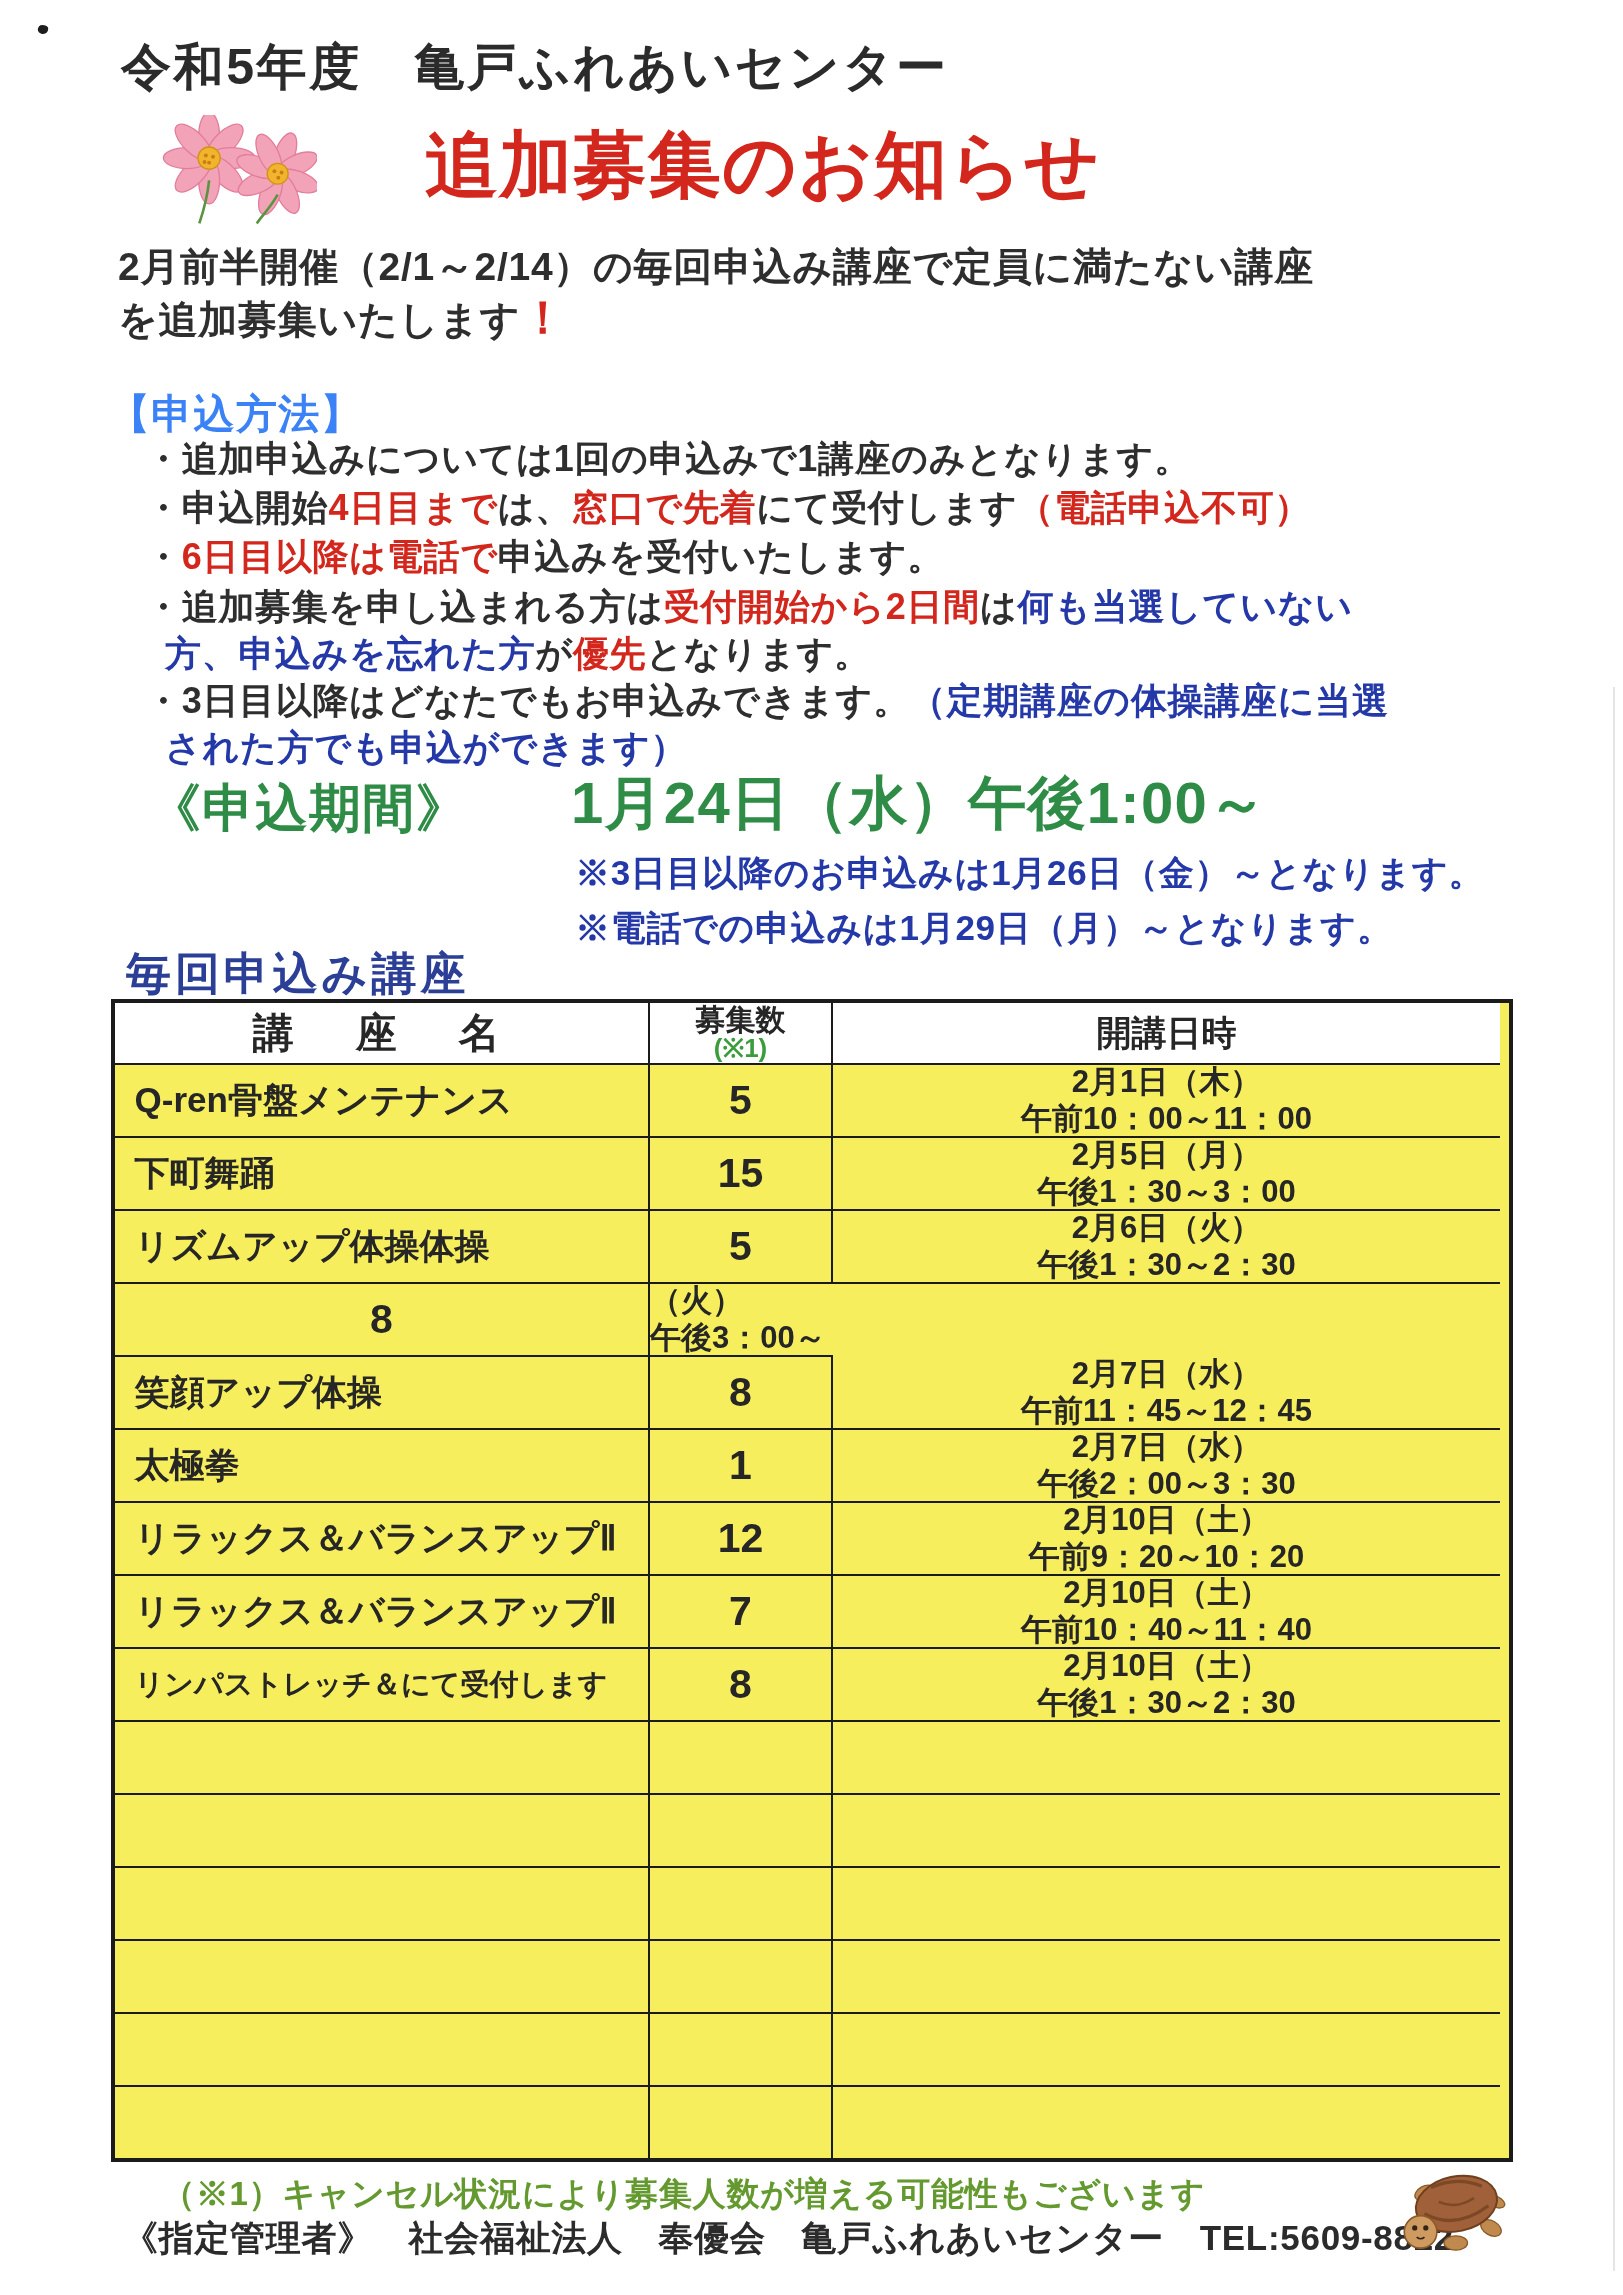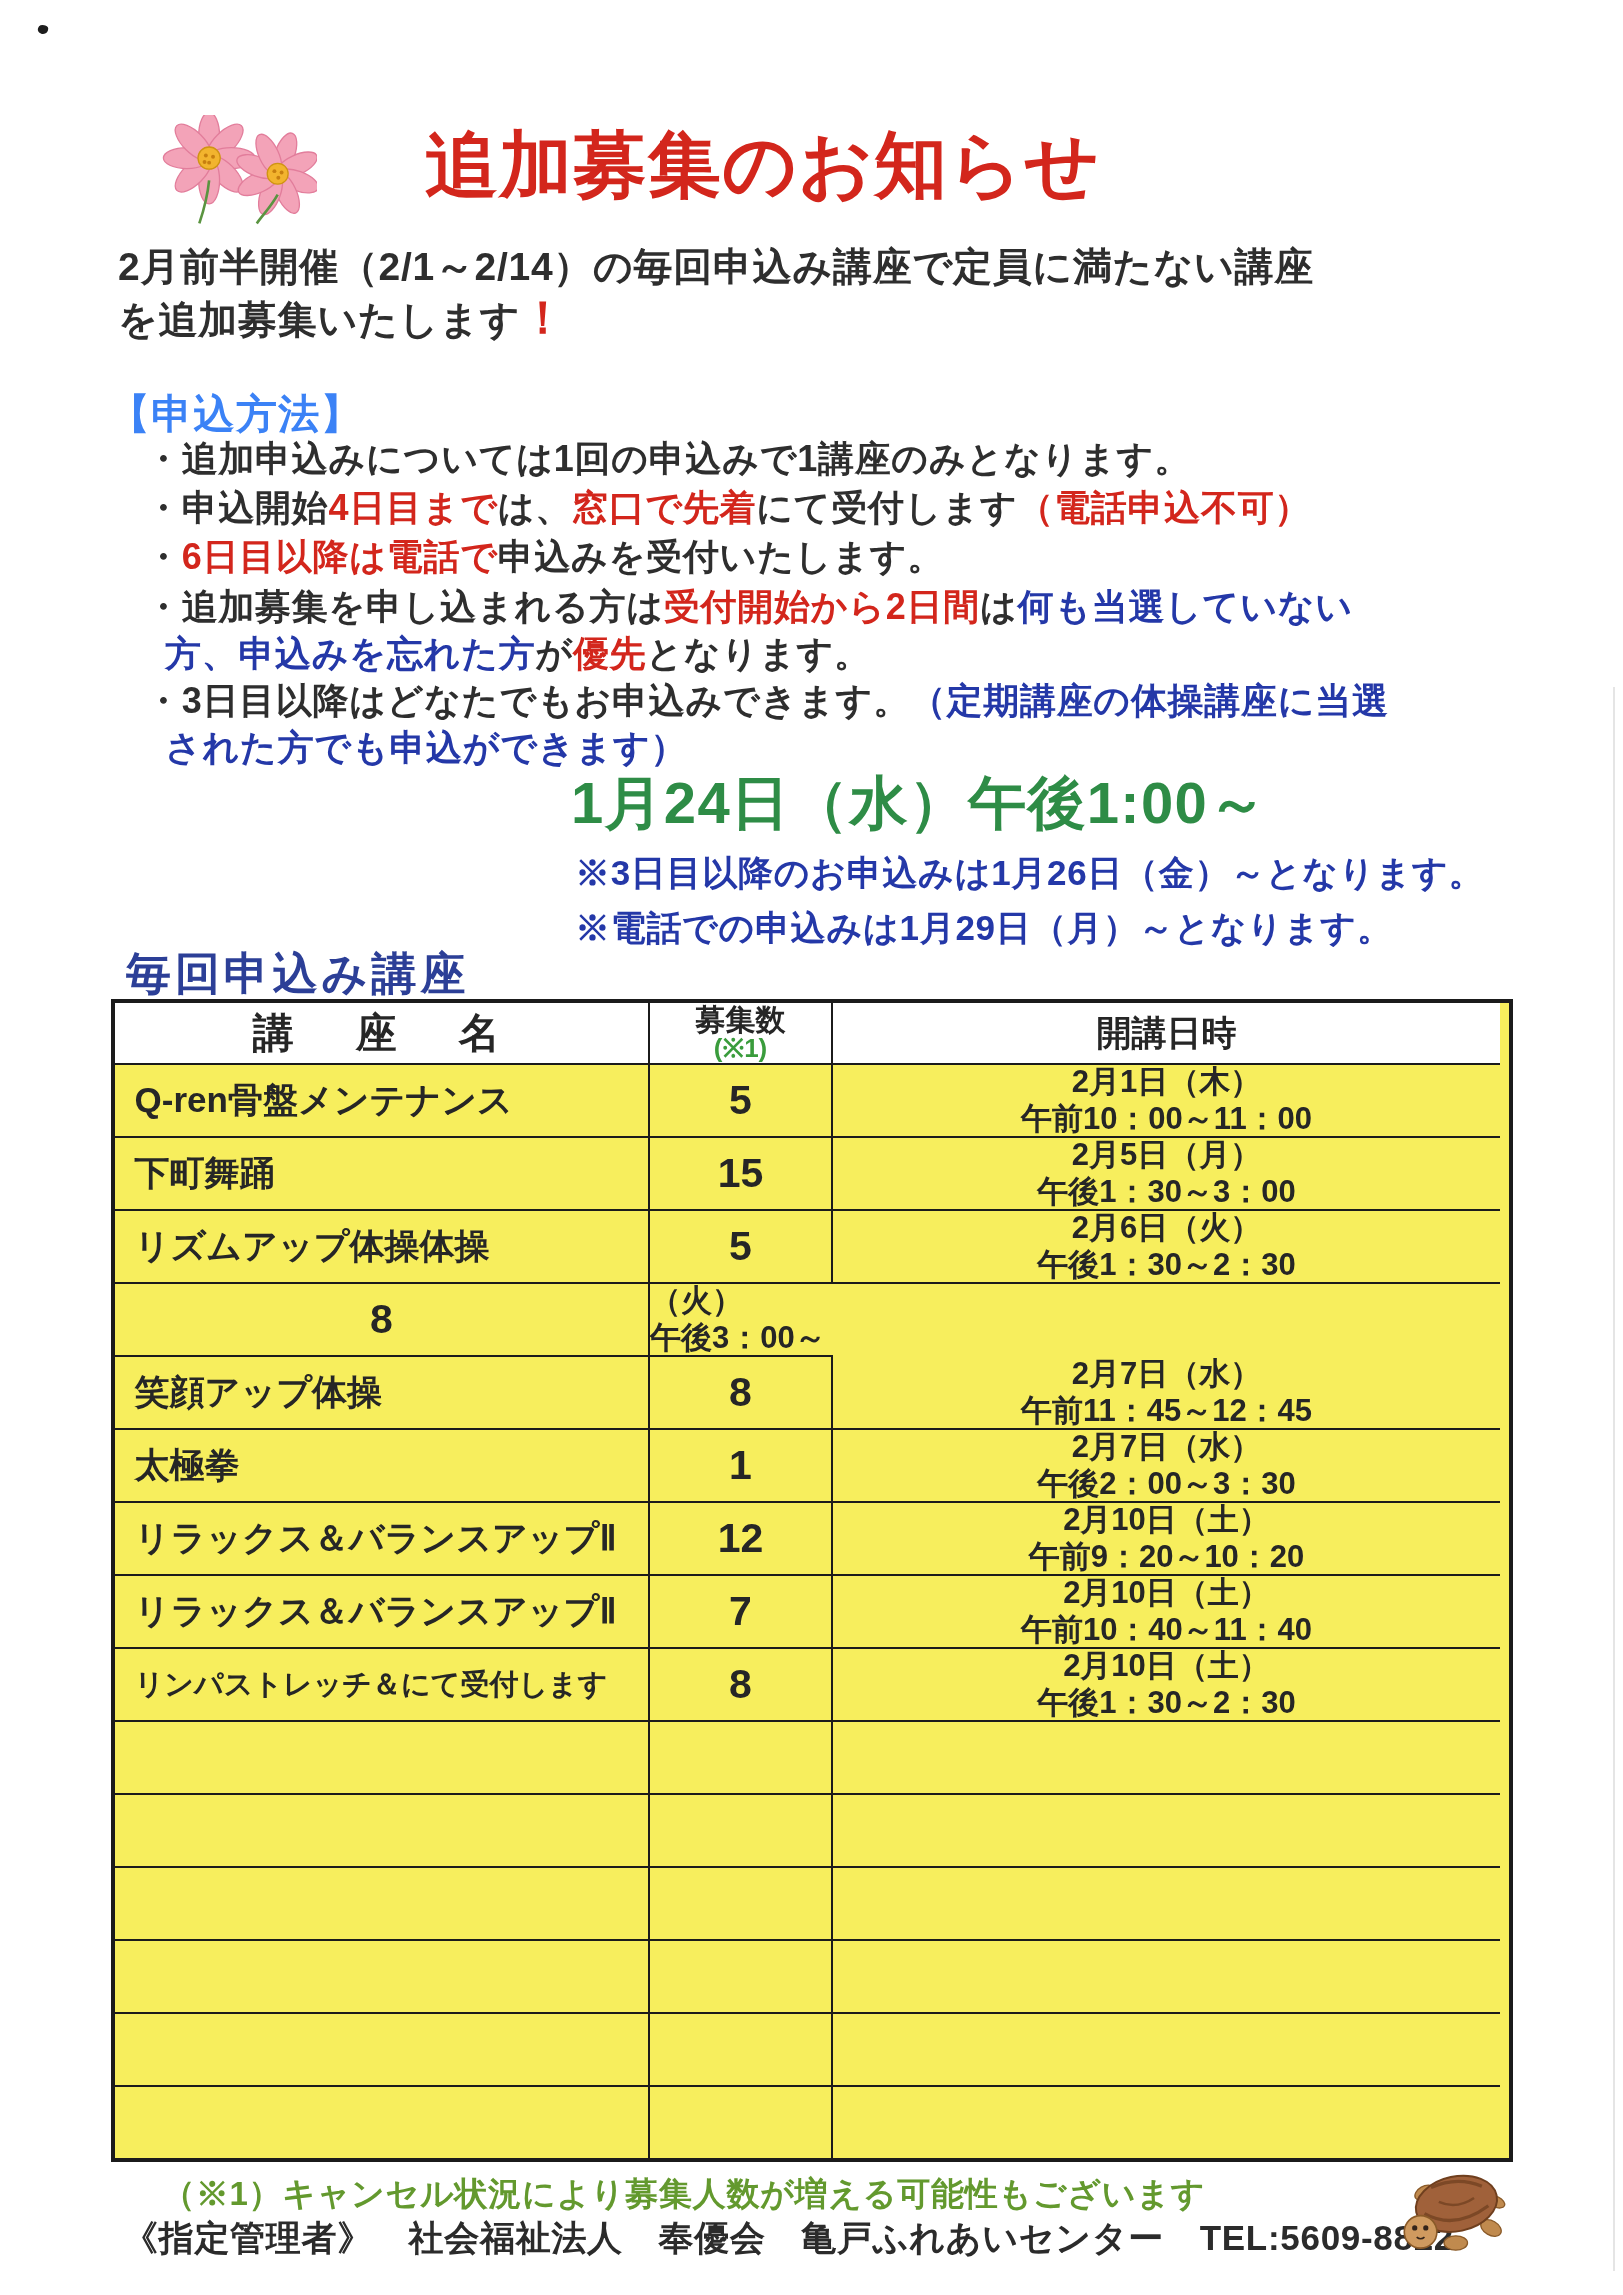--- a/index.html
+++ b/index.html
@@ -56,20 +56,21 @@
   .scan-edge{right:7.9px;top:687px;height:1584px;width:2px;background:#cfcfcf;opacity:.55;}
 </style>
 </head>
 <body>
 
 <div class="page">
 
   <div class="abs ink-speck"></div>
   <div class="abs scan-edge"></div>
 
+  <div class="abs page-title">令和5年度　亀戸ふれあいセンター</div>
 
   <svg class="abs flowers" width="157" height="111" viewBox="0 0 240 170">
     <g transform="translate(75,66)">
       <g fill="#f3a3b8" stroke="#e27d9b" stroke-width="2">
         <ellipse rx="16" ry="36" transform="rotate(0) translate(0,-34)"></ellipse>
         <ellipse rx="16" ry="36" transform="rotate(45) translate(0,-34)"></ellipse>
         <ellipse rx="16" ry="36" transform="rotate(90) translate(0,-34)"></ellipse>
         <ellipse rx="16" ry="36" transform="rotate(135) translate(0,-34)"></ellipse>
         <ellipse rx="16" ry="36" transform="rotate(180) translate(0,-34)"></ellipse>
         <ellipse rx="16" ry="36" transform="rotate(225) translate(0,-34)"></ellipse>
@@ -126,20 +127,21 @@
   <div class="abs bullet indent" style="top:630px">
     <span class="blue">方、申込みを忘れた方</span><span class="blk">が</span><span class="red">優先</span><span class="blk">となります。</span>
   </div>
   <div class="abs bullet" style="top:677px">
     <span class="blk">・3日目以降はどなたでもお申込みできます。</span><span class="blue">（定期講座の体操講座に当選</span>
   </div>
   <div class="abs bullet indent" style="top:724px">
     <span class="blue">された方でも申込ができます）</span>
   </div>
 
+  <div class="abs period-label">《申込期間》</div>
   <div class="abs period-value">1月24日（水）午後1:00～</div>
   <div class="abs period-note" style="top:850px">※3日目以降のお申込みは1月26日（金）～となります。</div>
   <div class="abs period-note" style="top:905px">※電話での申込みは1月29日（月）～となります。</div>
 
   <div class="abs section-title">毎回申込み講座</div>
 
   <div class="ctable">
     <div class="trow thead">
       <div class="cell h-course">講　座　名</div>
       <div class="cell h-cap">

